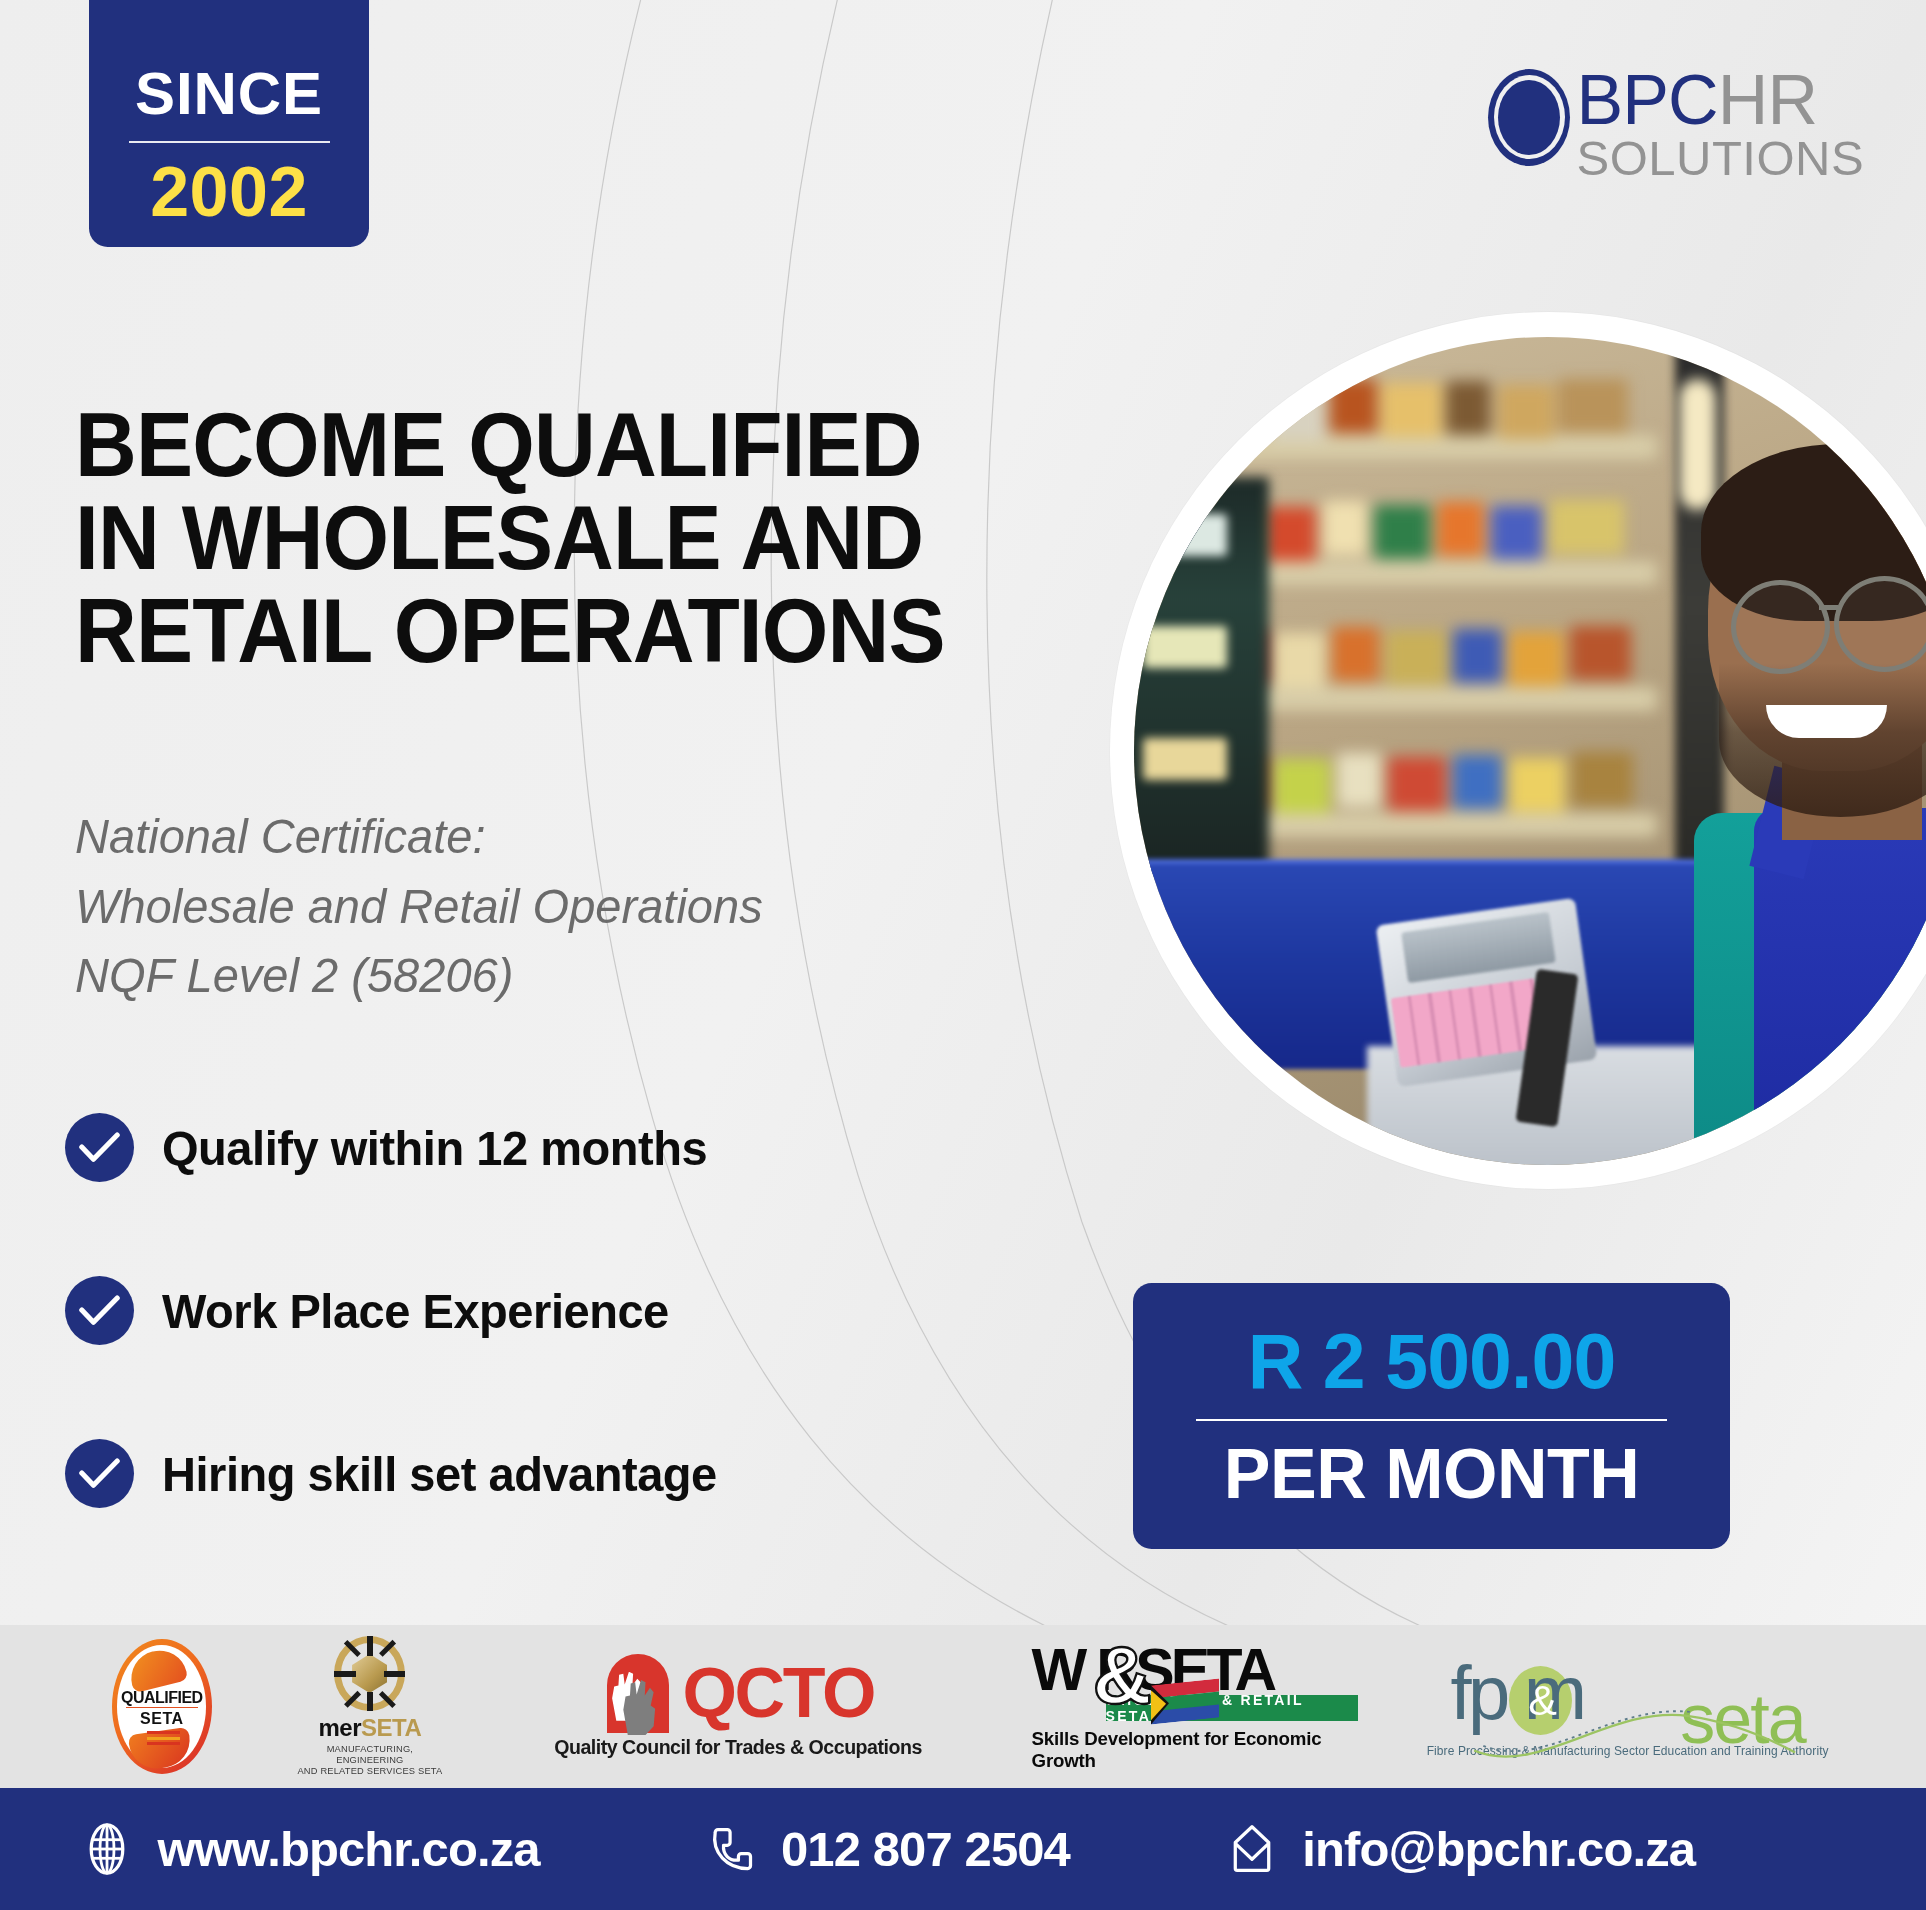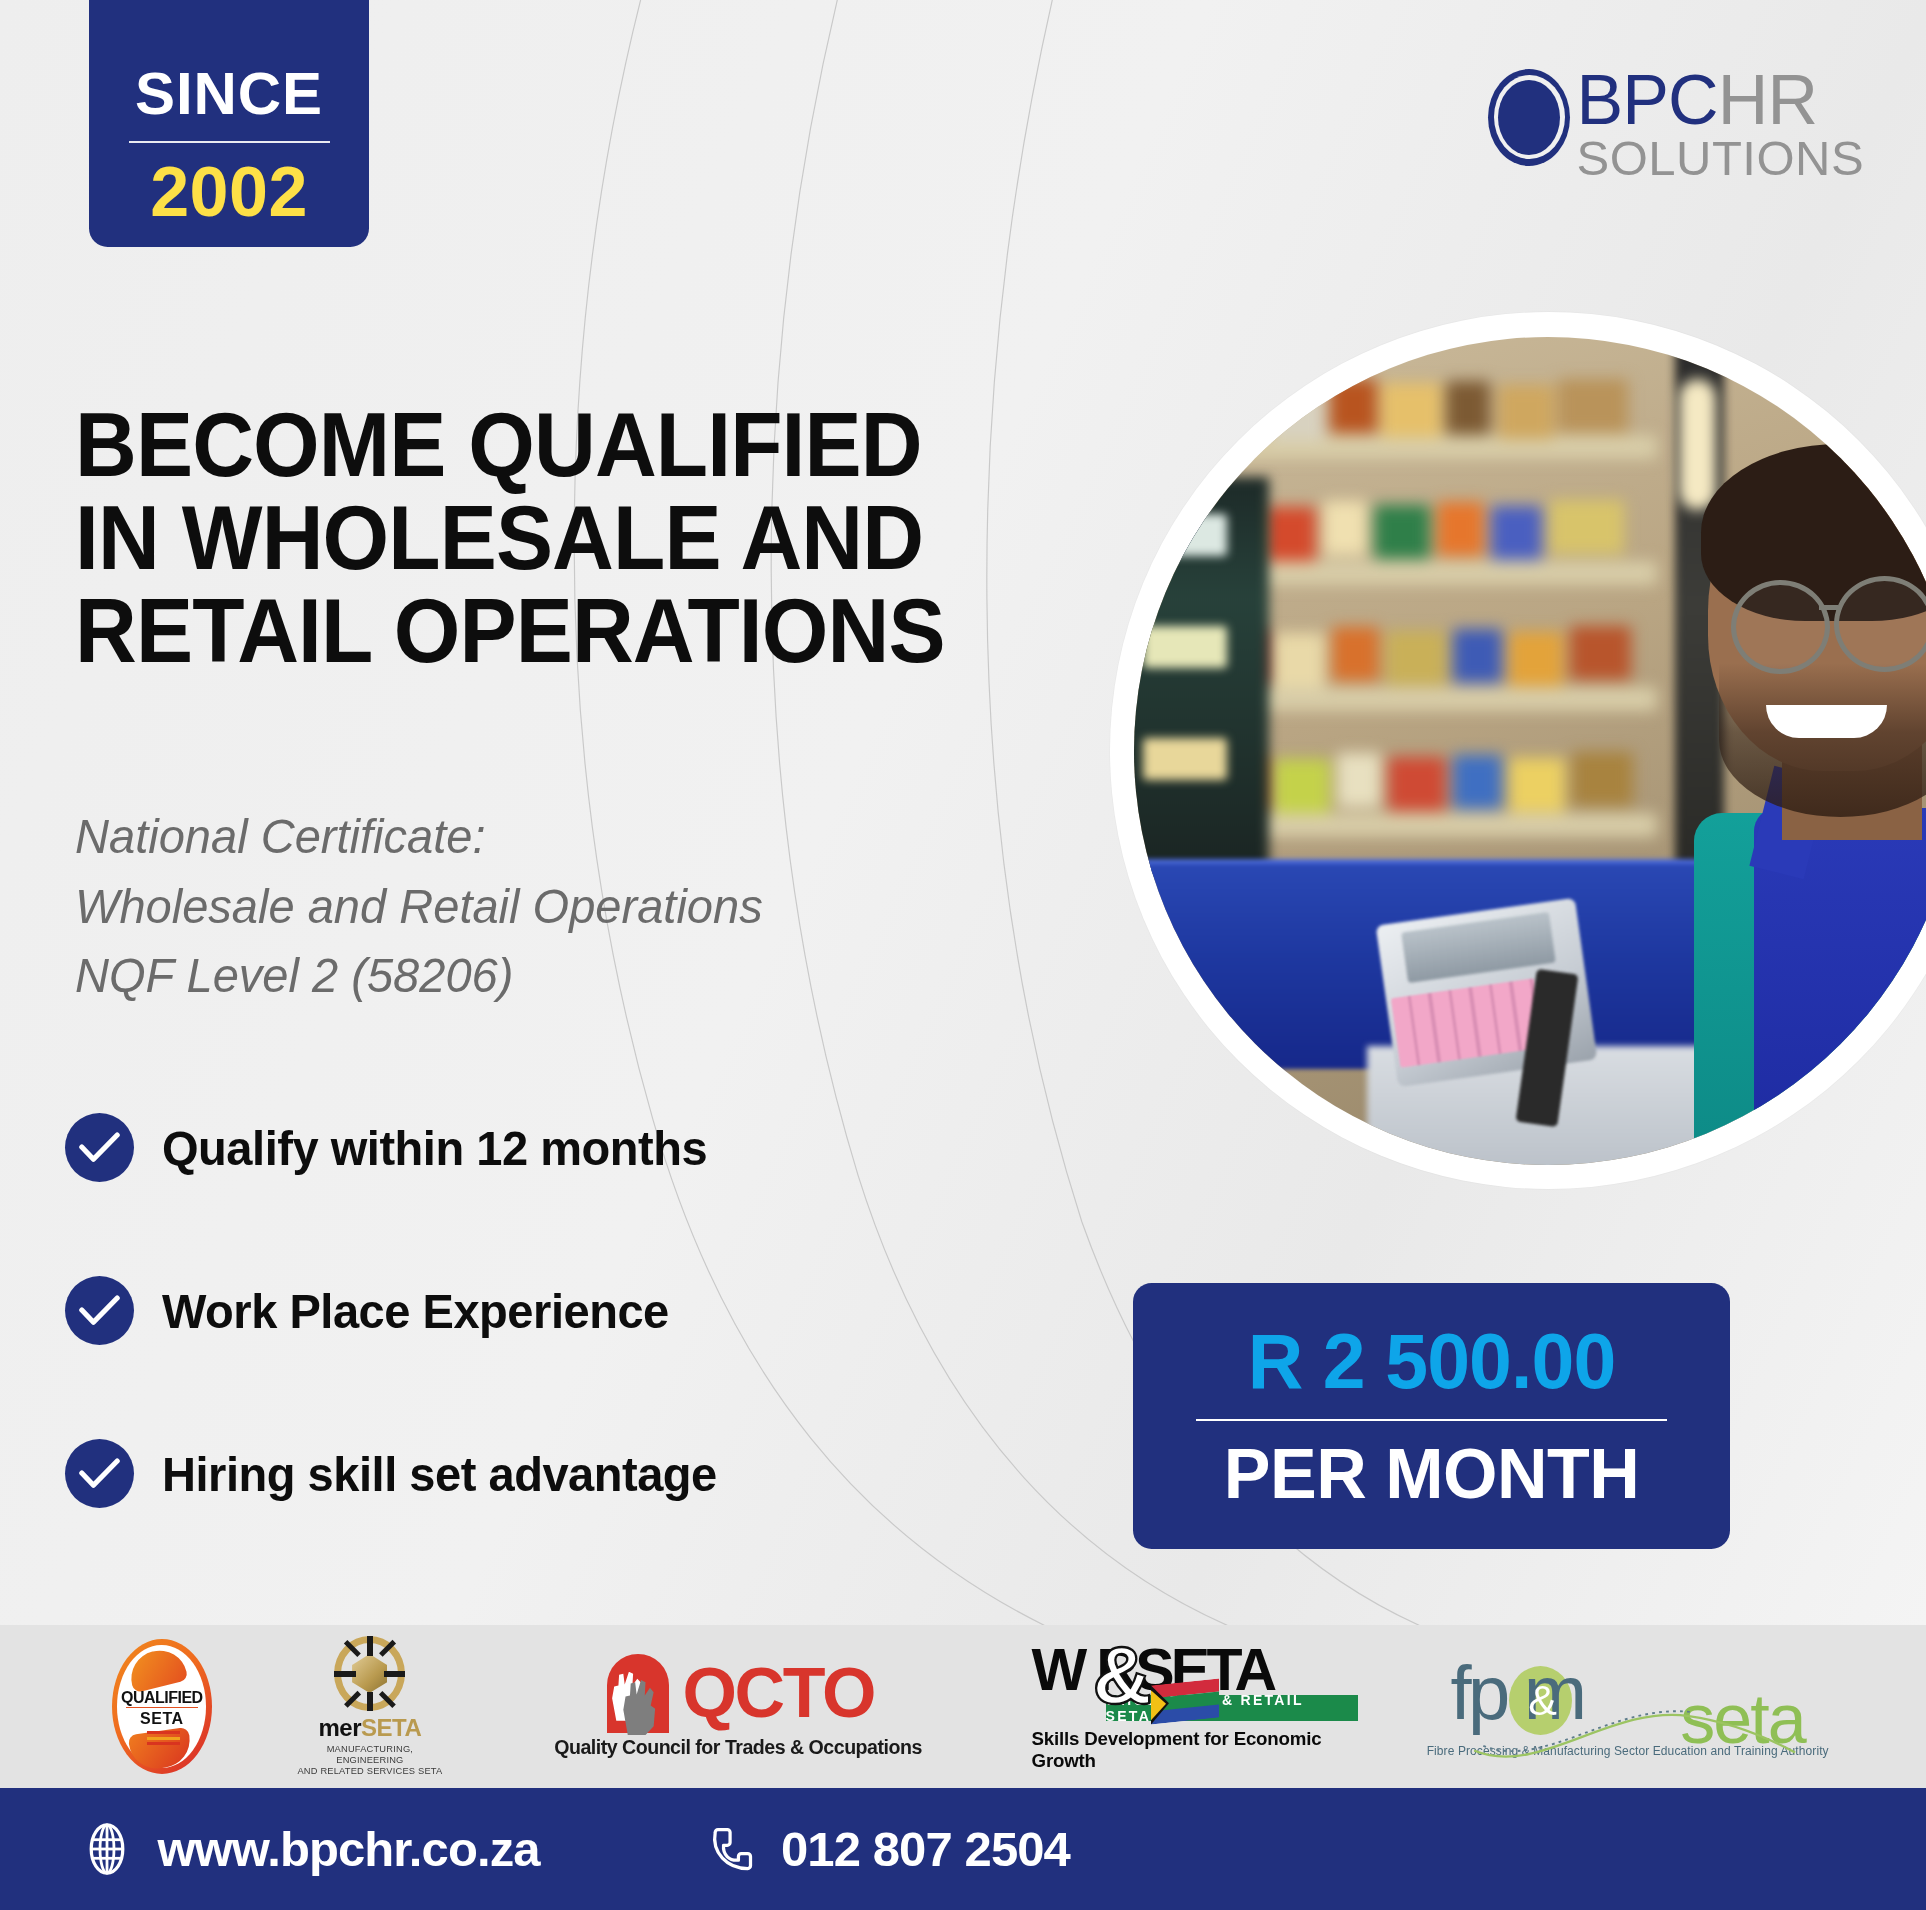--- a/index.html
+++ b/index.html
@@ -613,17 +613,26 @@
 
     <div class="f-item phone">
       <div class="f-icon">
         <svg width="52" height="52" viewBox="0 0 112 112">
           <path d="M28 14 h20 a6 6 0 0 1 6 6 v22 a6 6 0 0 1 -6 6 h-8 c-2 20 12 34 32 32 v-8 a6 6 0 0 1 6 -6 h14 a6 6 0 0 1 6 6 v20 a6 6 0 0 1 -6 6 C48 98 14 64 22 20 a6 6 0 0 1 6 -6 z" fill="none" stroke="#ffffff" stroke-width="7" stroke-linejoin="round"></path>
         </svg>
       </div>
       <div class="f-text">012 807 2504</div>
     </div>
 
+    <div class="f-item mail">
+      <div class="f-icon">
+        <svg width="52" height="52" viewBox="0 0 112 112">
+          <path d="M20 42 L56 8 L92 42 V98 a4 4 0 0 1 -4 4 H24 a4 4 0 0 1 -4 -4 Z" fill="none" stroke="#ffffff" stroke-width="7" stroke-linejoin="round"></path>
+          <path d="M20 44 L56 78 L92 44" fill="none" stroke="#ffffff" stroke-width="7" stroke-linejoin="round"></path>
+        </svg>
+      </div>
+      <div class="f-text">info@bpchr.co.za</div>
+    </div>
 
   </div>
 
 </div>
 
 
 </body></html>

